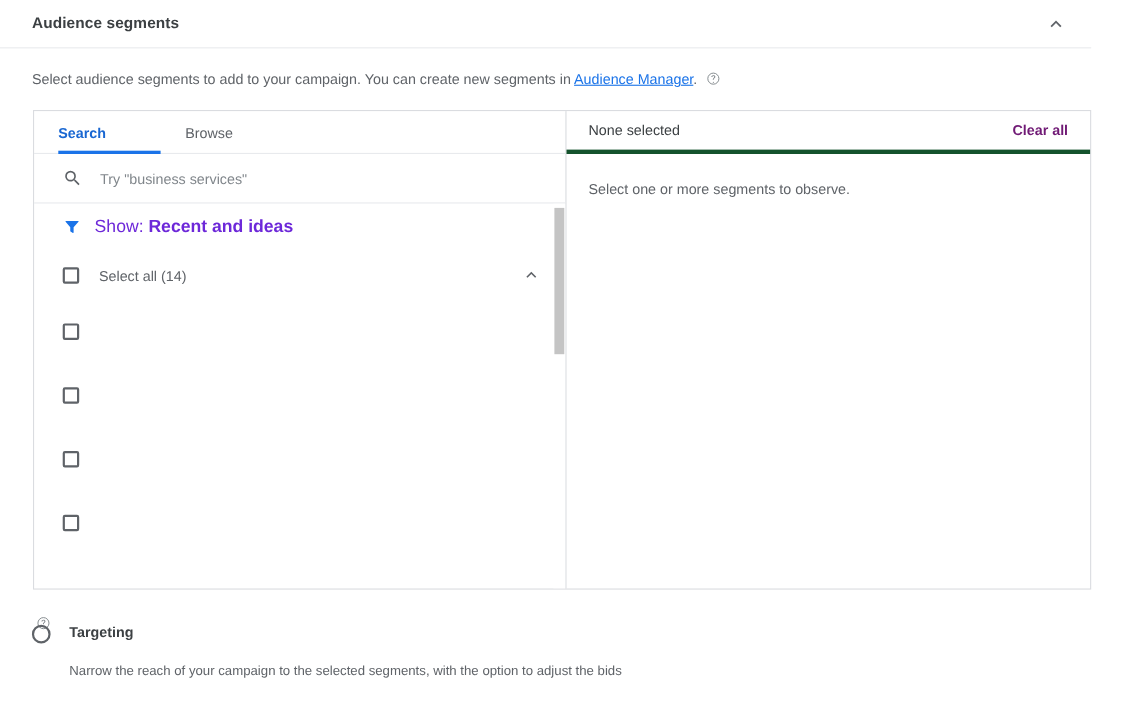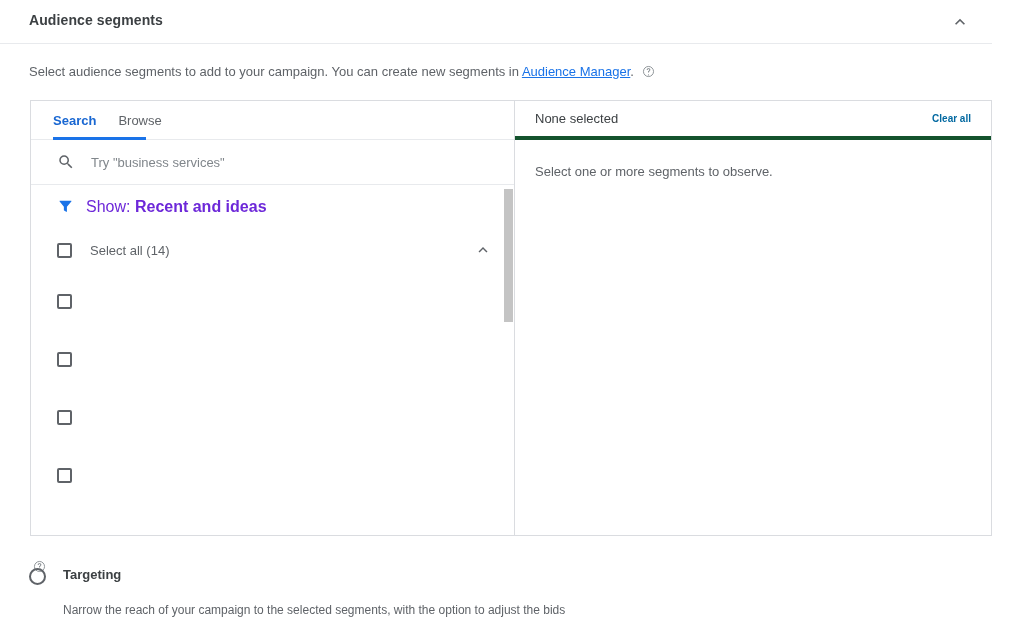--- a/index.html
+++ b/index.html
@@ -107,21 +107,21 @@
   }
   .tab {
     font-size: 13px;
     color: #5f6368;
     padding: 0 0 11px 0;
     margin-left: 0;
     cursor: pointer;
     position: relative;
   }
   .tab.first { margin-left: 22px; }
-  .tab.second { margin-left: 22px; }
+  .tab.second { margin-left: 72px; }
   .tab.active {
     color: #1967d2;
     font-weight: bold;
   }
   .tab-underline {
     position: absolute;
     left: 0;
     bottom: -1px;
     width: 93px;
     height: 3px;
@@ -228,22 +228,22 @@
     justify-content: space-between;
     border-bottom: 4px solid #14532d;
     padding: 0 20px 0 20px;
     box-sizing: border-box;
   }
   .selected-title {
     font-size: 13px;
     color: #3c4043;
   }
   .clear-all {
-    font-size: 10px;
-    color: #0369a1;
+    font-size: 13px;
+    color: #701a75;
     font-weight: bold;
     cursor: pointer;
   }
   .selected-empty {
     font-size: 13px;
     color: #5f6368;
     padding: 24px 0 0 20px;
   }
 
   

